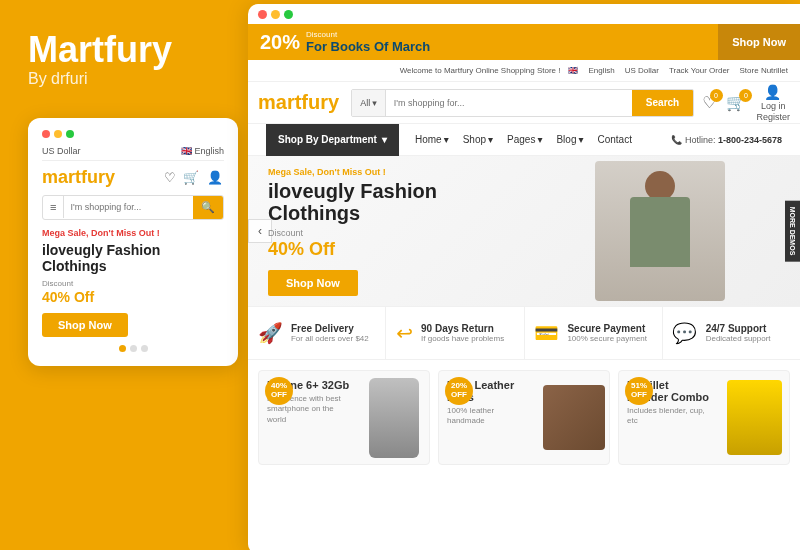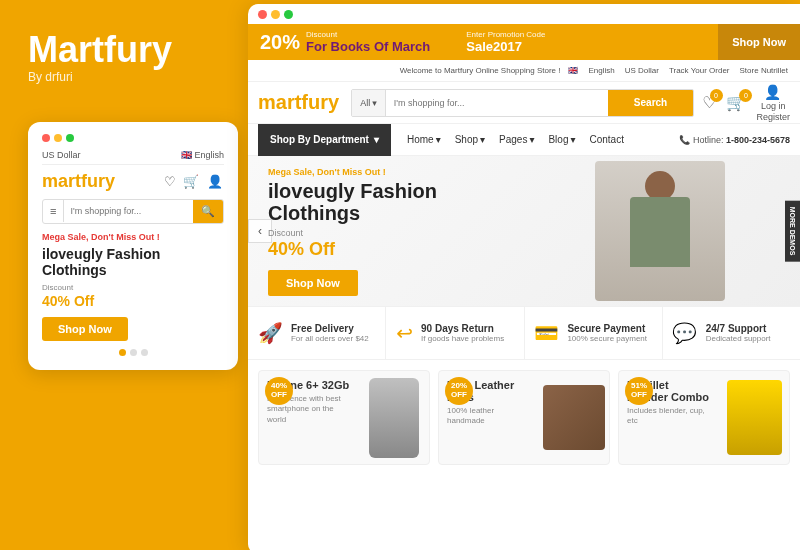--- a/index.html
+++ b/index.html
@@ -31,23 +31,23 @@
       color: #fff;
       line-height: 1.1;
     }
     .brand-subtitle {
       font-size: 22px;
       font-weight: 400;
       color: #fff;
       margin-bottom: 4px;
     }
     .brand-by {
-      font-size: 12px;
+      font-size: 16px;
       color: rgba(255,255,255,0.85);
-      margin-bottom: 38px;
+      margin-bottom: 30px;
     }
 
     
     .mobile-mockup {
       background: #fff;
       border-radius: 12px;
       width: 210px;
       padding: 12px 14px 14px 14px;
       box-shadow: 0 4px 20px rgba(0,0,0,0.15);
     }
@@ -200,21 +200,21 @@
       margin-right: 6px;
     }
     .promo-label {
       font-size: 8px;
       color: rgba(255,255,255,0.9);
       margin-right: 4px;
     }
     .promo-title {
       font-size: 13px;
       font-weight: bold;
-      color: #701a75;
+      color: #0c4a6e;
     }
     .promo-code-area {
       margin-left: 20px;
       font-size: 8px;
       color: rgba(255,255,255,0.9);
     }
     .promo-code-value {
       font-size: 13px;
       font-weight: bold;
       color: #fff;
@@ -290,21 +290,21 @@
       flex: 1;
       border: none;
       outline: none;
       padding: 0 8px;
       font-size: 9px;
       color: #aaa;
     }
     .search-btn {
       background: #f0a500;
       border: none;
-      padding: 0 26px;
+      padding: 0 14px;
       color: #fff;
       font-size: 10px;
       font-weight: bold;
       cursor: pointer;
     }
 
     .nav-icons {
       display: flex;
       gap: 10px;
       align-items: center;
@@ -337,21 +337,21 @@
       align-items: center;
       cursor: pointer;
       gap: 1px;
     }
     .login-icon { font-size: 14px; }
 
     
     .desktop-menu-bar {
       display: flex;
       align-items: center;
-      padding: 0 10px;
+      padding: 0 18px;
       height: 32px;
       border-bottom: 1px solid #f0f0f0;
       gap: 16px;
       background: #fff;
     }
     .shop-by-dept {
       background: #333;
       color: #fff;
       padding: 0 12px;
       height: 32px;
@@ -676,24 +676,20 @@
     <div class="win-dot" style="background:#ff5f56"></div>
     <div class="win-dot" style="background:#ffbd2e"></div>
     <div class="win-dot" style="background:#27c93f"></div>
   </div>
 
   <div class="desktop-promo-bar" style="margin-top:20px;">
     <span class="promo-percent">20%</span>
     <div style="display:flex;flex-direction:column;margin-right:16px;">
       <span class="promo-label">Discount</span>
       <span class="promo-title">For Books Of March</span>
-    </div>
-    <div class="promo-code-area">
-      <div>Enter Promotion Code</div>
-      <div class="promo-code-value">Sale2017</div>
     </div>
     <button class="promo-shop-btn">Shop Now</button>
   </div>
 
   <div class="desktop-info-bar">
     <span class="info-bar-left">Welcome to Martfury Online Shopping Store !</span>
     <div class="info-bar-right">
       <span>🇬🇧</span>
       <span class="info-link">English</span>
       <span class="info-link">US Dollar</span>

